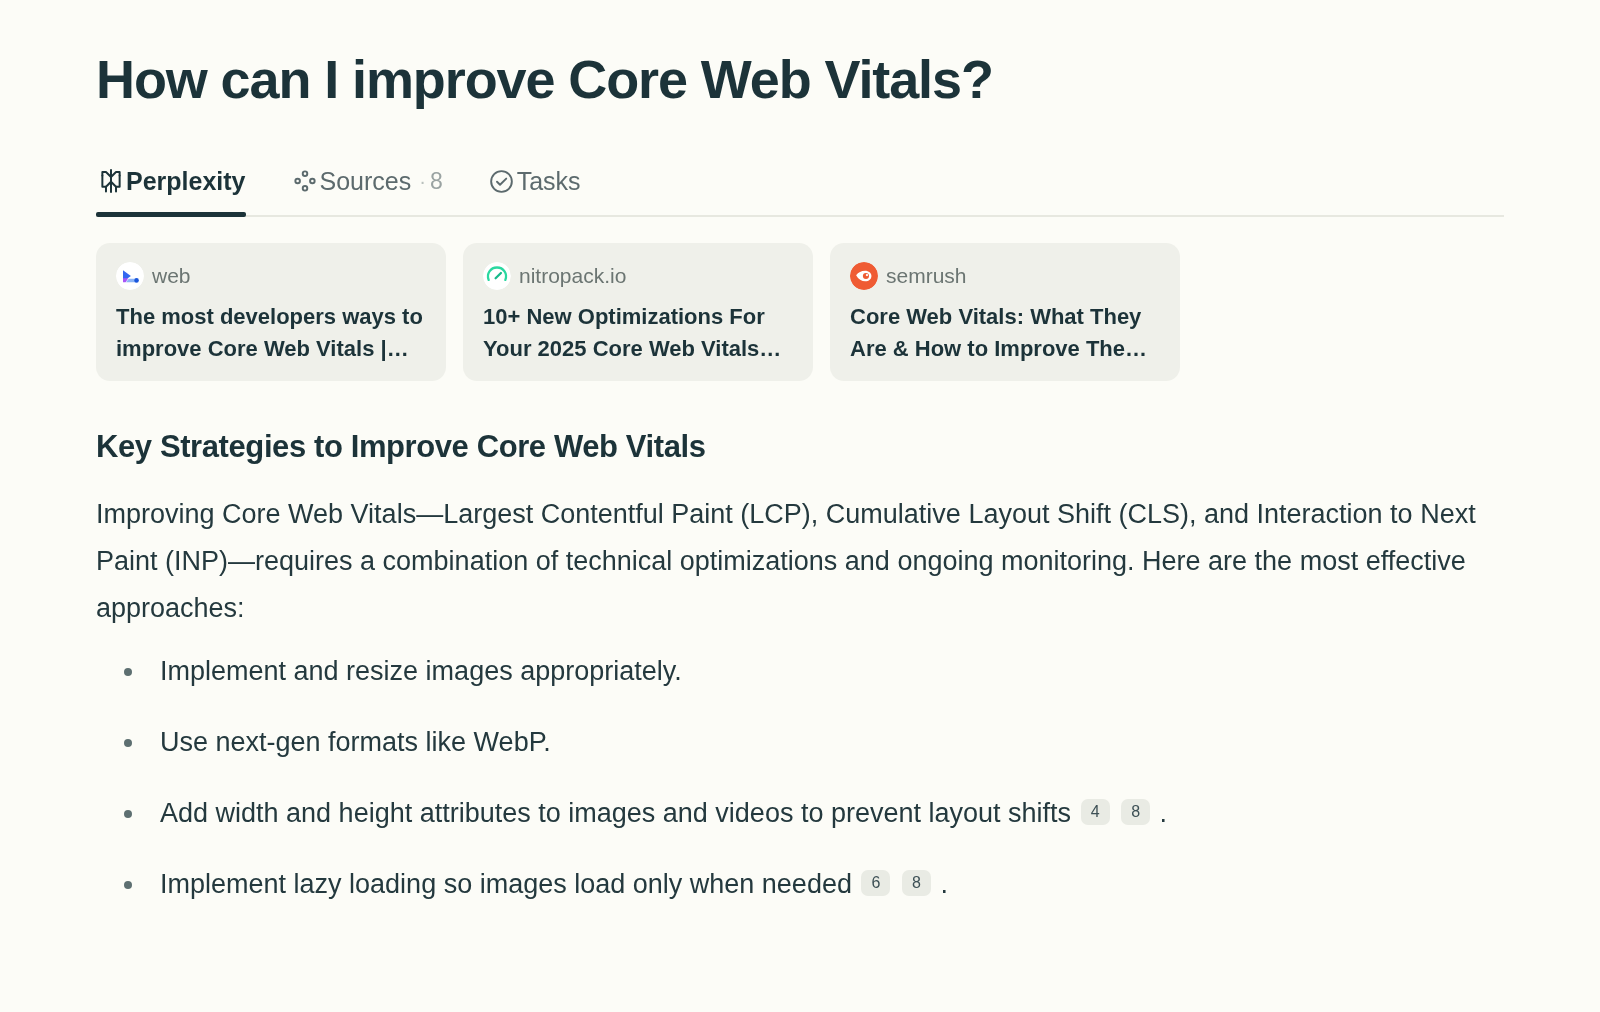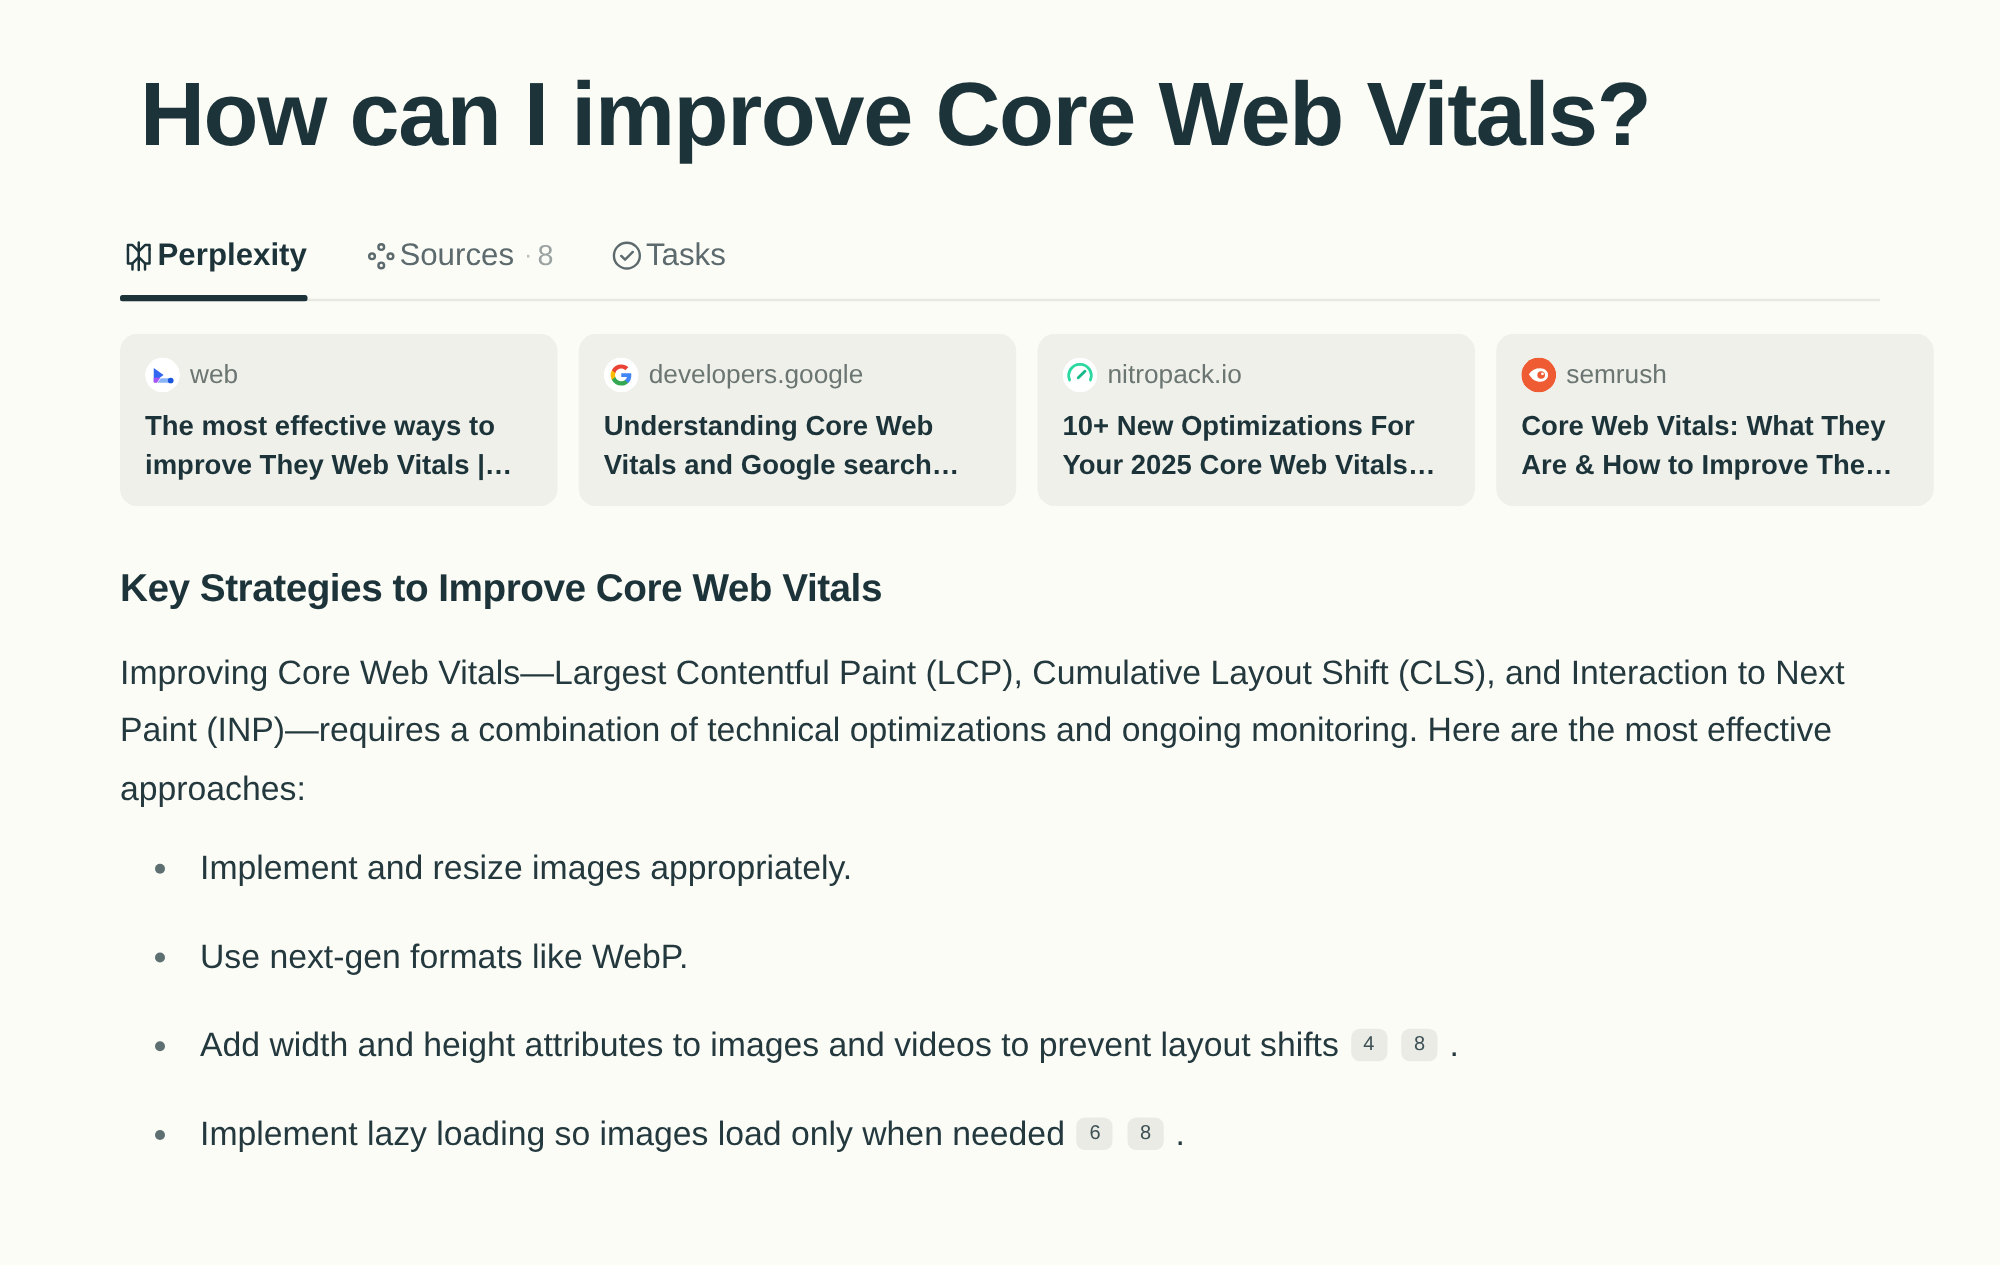--- a/index.html
+++ b/index.html
@@ -19,23 +19,23 @@
     position: relative;
     width: 1600px;
     height: 1012px;
     background: #fcfcf7;
     box-sizing: border-box;
     padding: 0 0 0 96px;
   }
 
   
   .page-title {
-    margin: 16px;
-    padding-top: 36px;
-    font-size: 72px;
+    margin: 0;
+    padding-top: 49px;
+    font-size: 54px;
     line-height: 1.12;
     font-weight: 700;
     letter-spacing: -1.1px;
     color: #1c3339;
   }
 
   
   .tabbar {
     position: relative;
     margin-top: 36px;
@@ -271,38 +271,23 @@
           <svg width="28" height="28" viewBox="0 0 32 32">
             <circle cx="16" cy="16" r="16" fill="#ffffff"></circle>
             <path d="M8 9.5 L17 16 L8 22.5 Z" fill="#3367f0"></path>
             <path d="M8 18.5 L14 18.5 L11 23 L8 23 Z" fill="#a855f7"></path>
             <path d="M11.5 23 L23 23 L23 19 L14.5 19 Z" fill="#8ab4f8"></path>
             <circle cx="23.5" cy="21" r="2.6" fill="#1a56db"></circle>
           </svg>
         </span>
         <span class="source-domain">web</span>
       </div>
-      <div class="source-title">The most effective ways to improve They Web Vitals |…</div>
-    </div>
-
-    <div class="source-card">
-      <div class="source-head">
-        <span class="favicon">
-          <svg width="28" height="28" viewBox="0 0 32 32">
-            <circle cx="16" cy="16" r="16" fill="#ffffff"></circle>
-            <path d="M25.2 16.2c0-.7-.06-1.3-.18-1.9H16v3.6h5.2a4.5 4.5 0 0 1-1.93 2.95v2.45h3.12c1.83-1.68 2.81-4.16 2.81-7.1z" fill="#4285f4"></path>
-            <path d="M16 25.6c2.6 0 4.79-.86 6.39-2.33l-3.12-2.42c-.86.58-1.97.93-3.27.93-2.51 0-4.64-1.7-5.4-3.98H7.37v2.5A9.6 9.6 0 0 0 16 25.6z" fill="#34a853"></path>
-            <path d="M10.6 17.8a5.76 5.76 0 0 1 0-3.66v-2.5H7.37a9.6 9.6 0 0 0 0 8.66l3.23-2.5z" fill="#fbbc05"></path>
-            <path d="M16 10.16c1.42 0 2.69.49 3.69 1.44l2.77-2.77C20.78 7.24 18.6 6.4 16 6.4a9.6 9.6 0 0 0-8.63 5.24l3.23 2.5c.76-2.28 2.89-3.98 5.4-3.98z" fill="#ea4335"></path>
-          </svg>
-        </span>
-        <span class="source-domain">developers.google</span>
-      </div>
-      <div class="source-title">Understanding Core Web Vitals and Google search…</div>
-    </div>
+      <div class="source-title">The most developers ways to improve Core Web Vitals |…</div>
+    </div>
+
 
     <div class="source-card">
       <div class="source-head">
         <span class="favicon">
           <svg width="28" height="28" viewBox="0 0 32 32">
             <circle cx="16" cy="16" r="16" fill="#ffffff"></circle>
             <path d="M6.5 20.5A10.2 10.2 0 0 1 16 6.3a10.2 10.2 0 0 1 9.5 14.2" fill="none" stroke="#2ad8a0" stroke-width="2.6" stroke-linecap="round"></path>
             <path d="M20.5 12.6 14.4 18.6" fill="none" stroke="#17b98a" stroke-width="2.6" stroke-linecap="round"></path>
           </svg>
         </span>

